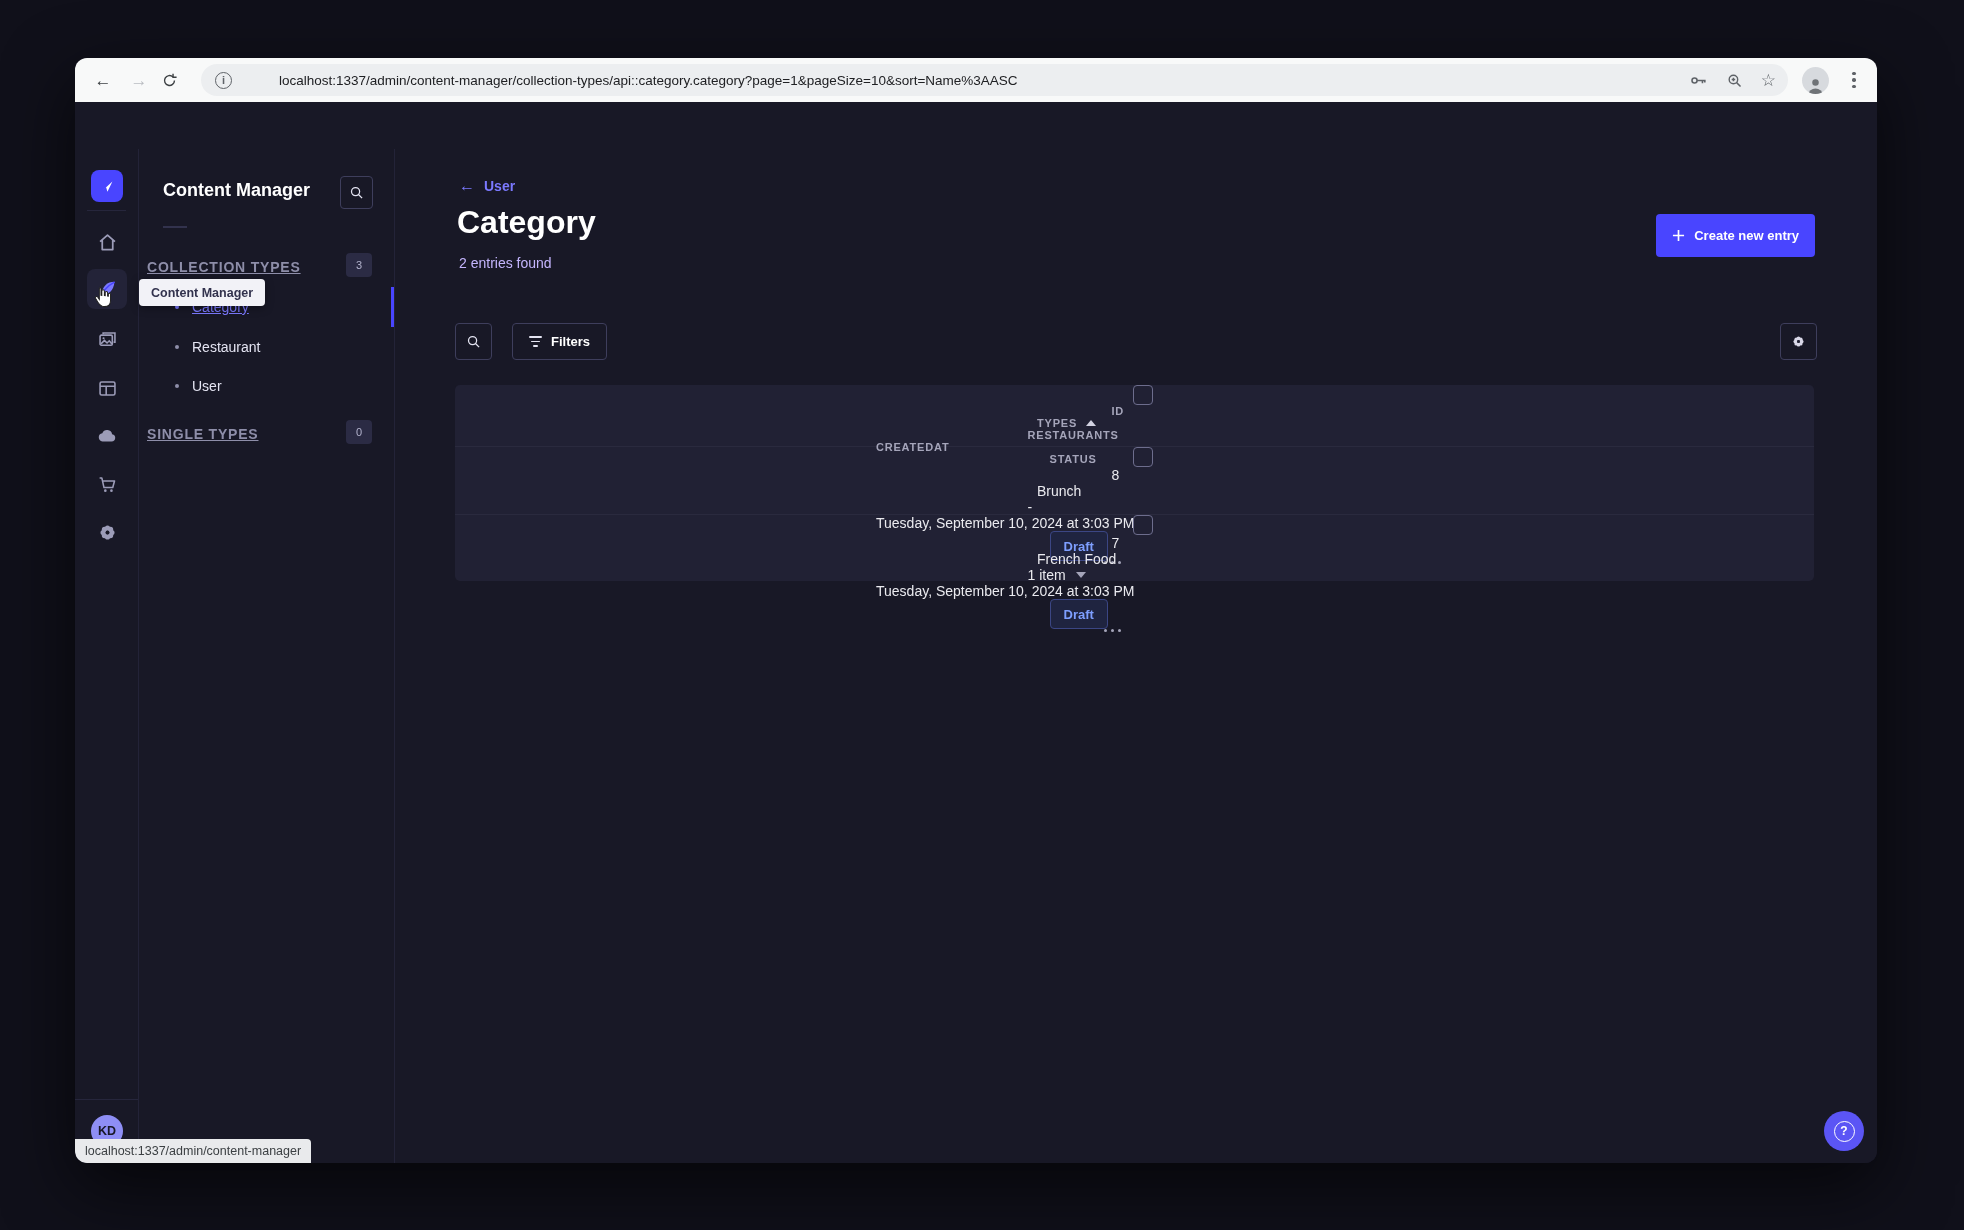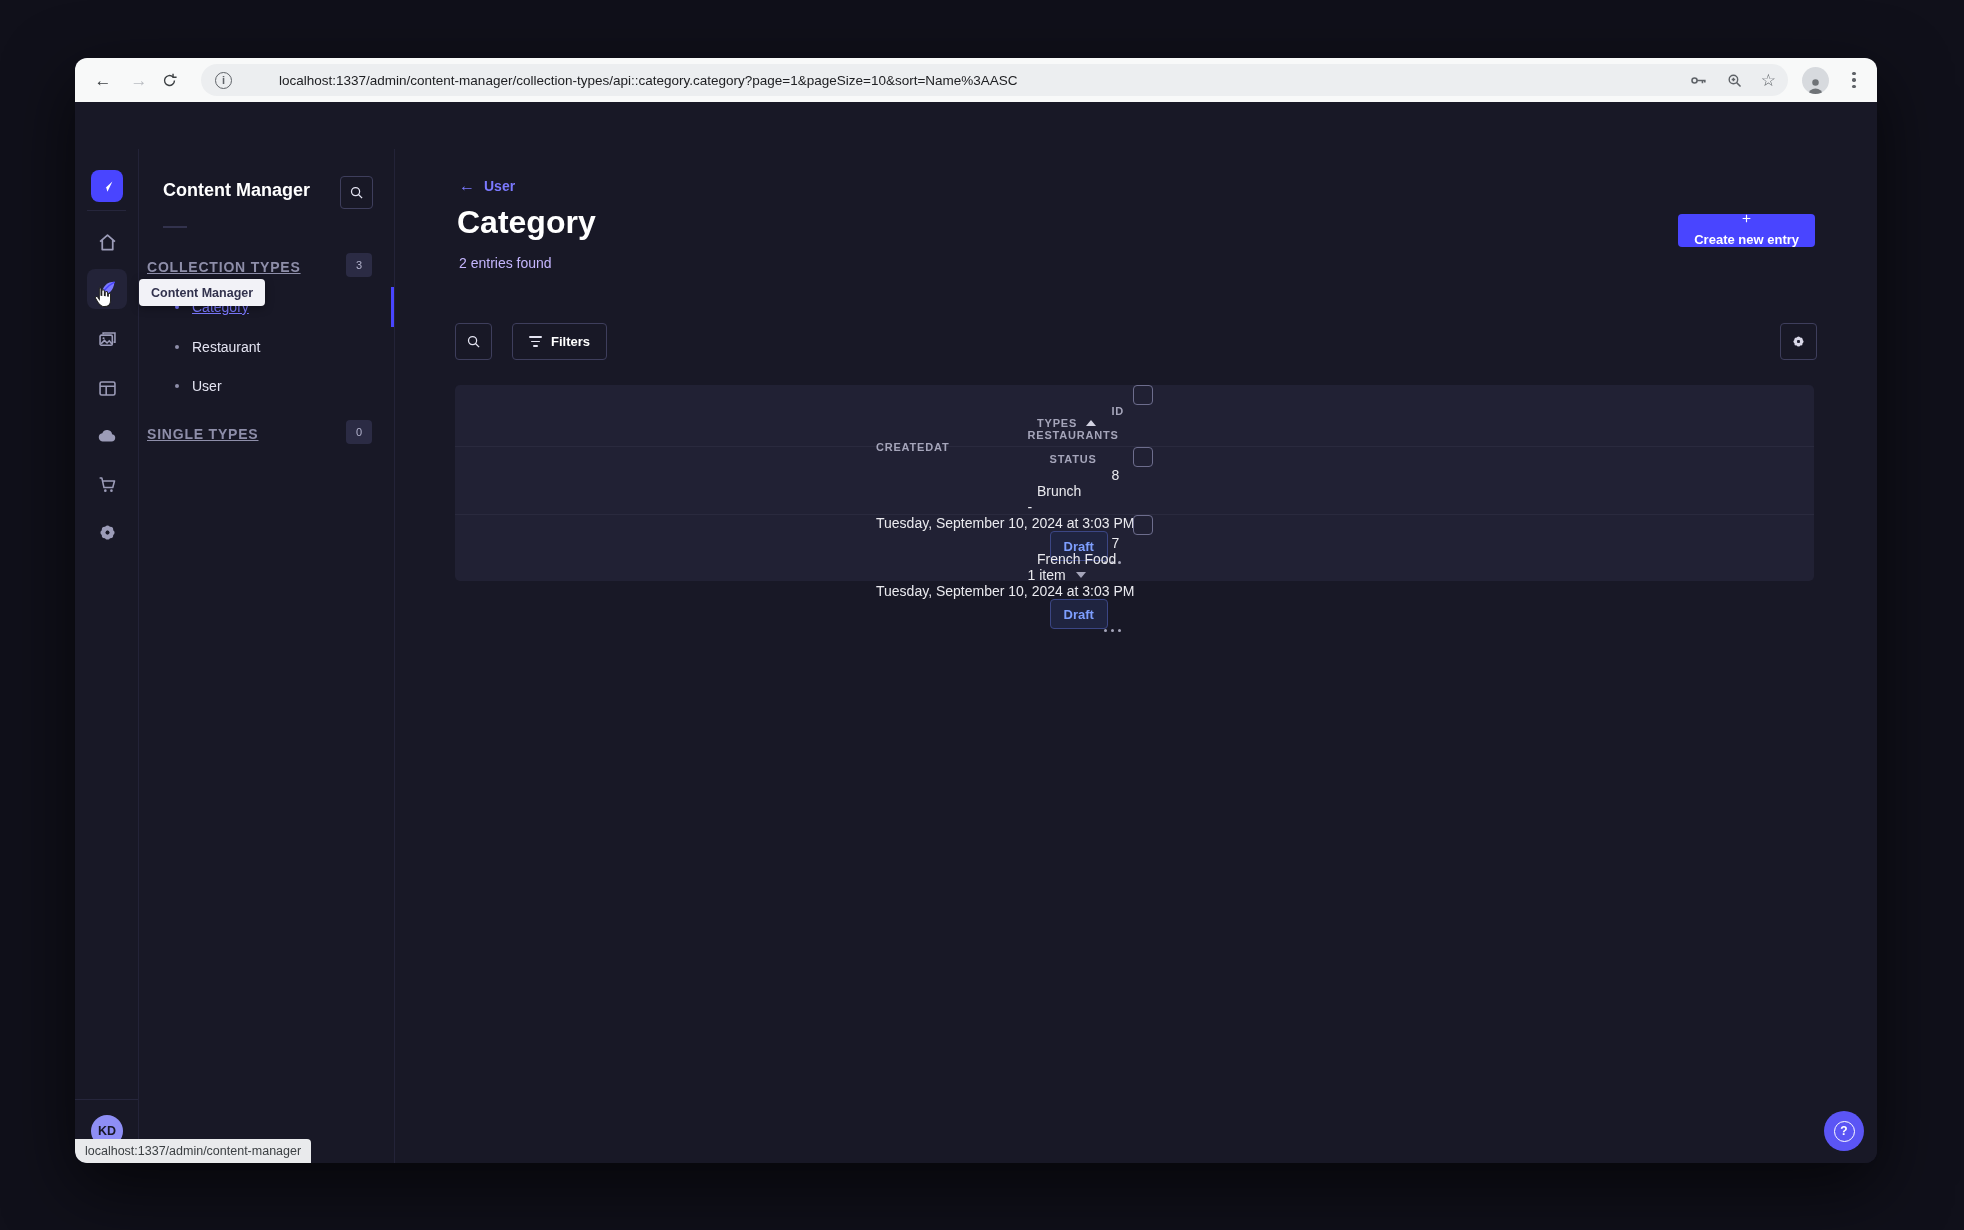--- a/index.html
+++ b/index.html
@@ -83,23 +83,23 @@
              color:#32324d; font-size:12.5px; font-weight:600; display:flex; align-items:center;
              padding:0 12px; z-index:30; box-shadow:0 2px 8px rgba(0,0,0,.35); white-space:nowrap; }
   .cursor { position:absolute; left:16px; top:136px; z-index:40; }
 
   
   .mainc { flex:1; position:relative; }
   .back-row { position:absolute; left:64px; top:28px; display:flex; align-items:center; gap:9px;
               color:#7b79ff; font-size:14px; font-weight:600; }
   .back-arrow { font-size:16px; font-weight:400; }
   .page-title { position:absolute; left:62px; top:55px; font-size:32px; font-weight:700; color:#ffffff; }
-  .create-btn { position:absolute; right:62px; top:65px; height:33px; background:#4945ff; border:none;
+  .create-btn { position:absolute; right:62px; top:65px; height:43px; background:#4945ff; border:none;
                 border-radius:4px; color:#ffffff; font-size:13px; font-weight:600; display:flex;
-                align-items:center; gap:9px; padding:0 16px; font-family:inherit;flex-direction:column; }
+                align-items:center; gap:9px; padding:0 16px; font-family:inherit; }
   .subtitle { position:absolute; left:64px; top:106px; font-size:14px; color:#c4b5fd; }
   .iconbtn { position:absolute; width:37px; height:37px; border:1px solid #3e3e5c; border-radius:4px;
              background:transparent; display:flex; align-items:center; justify-content:center; }
   .srch-btn { left:60px; top:174px; }
   .filters-btn { position:absolute; left:117px; top:174px; height:37px; border:1px solid #3e3e5c;
                  border-radius:4px; background:transparent; color:#ffffff; font-size:13px; font-weight:600;
                  display:flex; align-items:center; gap:9px; padding:0 16px; font-family:inherit; }
   .filter-ic { display:flex; flex-direction:column; gap:3px; align-items:center; }
   .filter-ic i { display:block; height:1.6px; background:#e4e4f2; border-radius:1px; }
   .filter-ic i:nth-child(1){ width:13px; } .filter-ic i:nth-child(2){ width:9px; } .filter-ic i:nth-child(3){ width:5px; }

